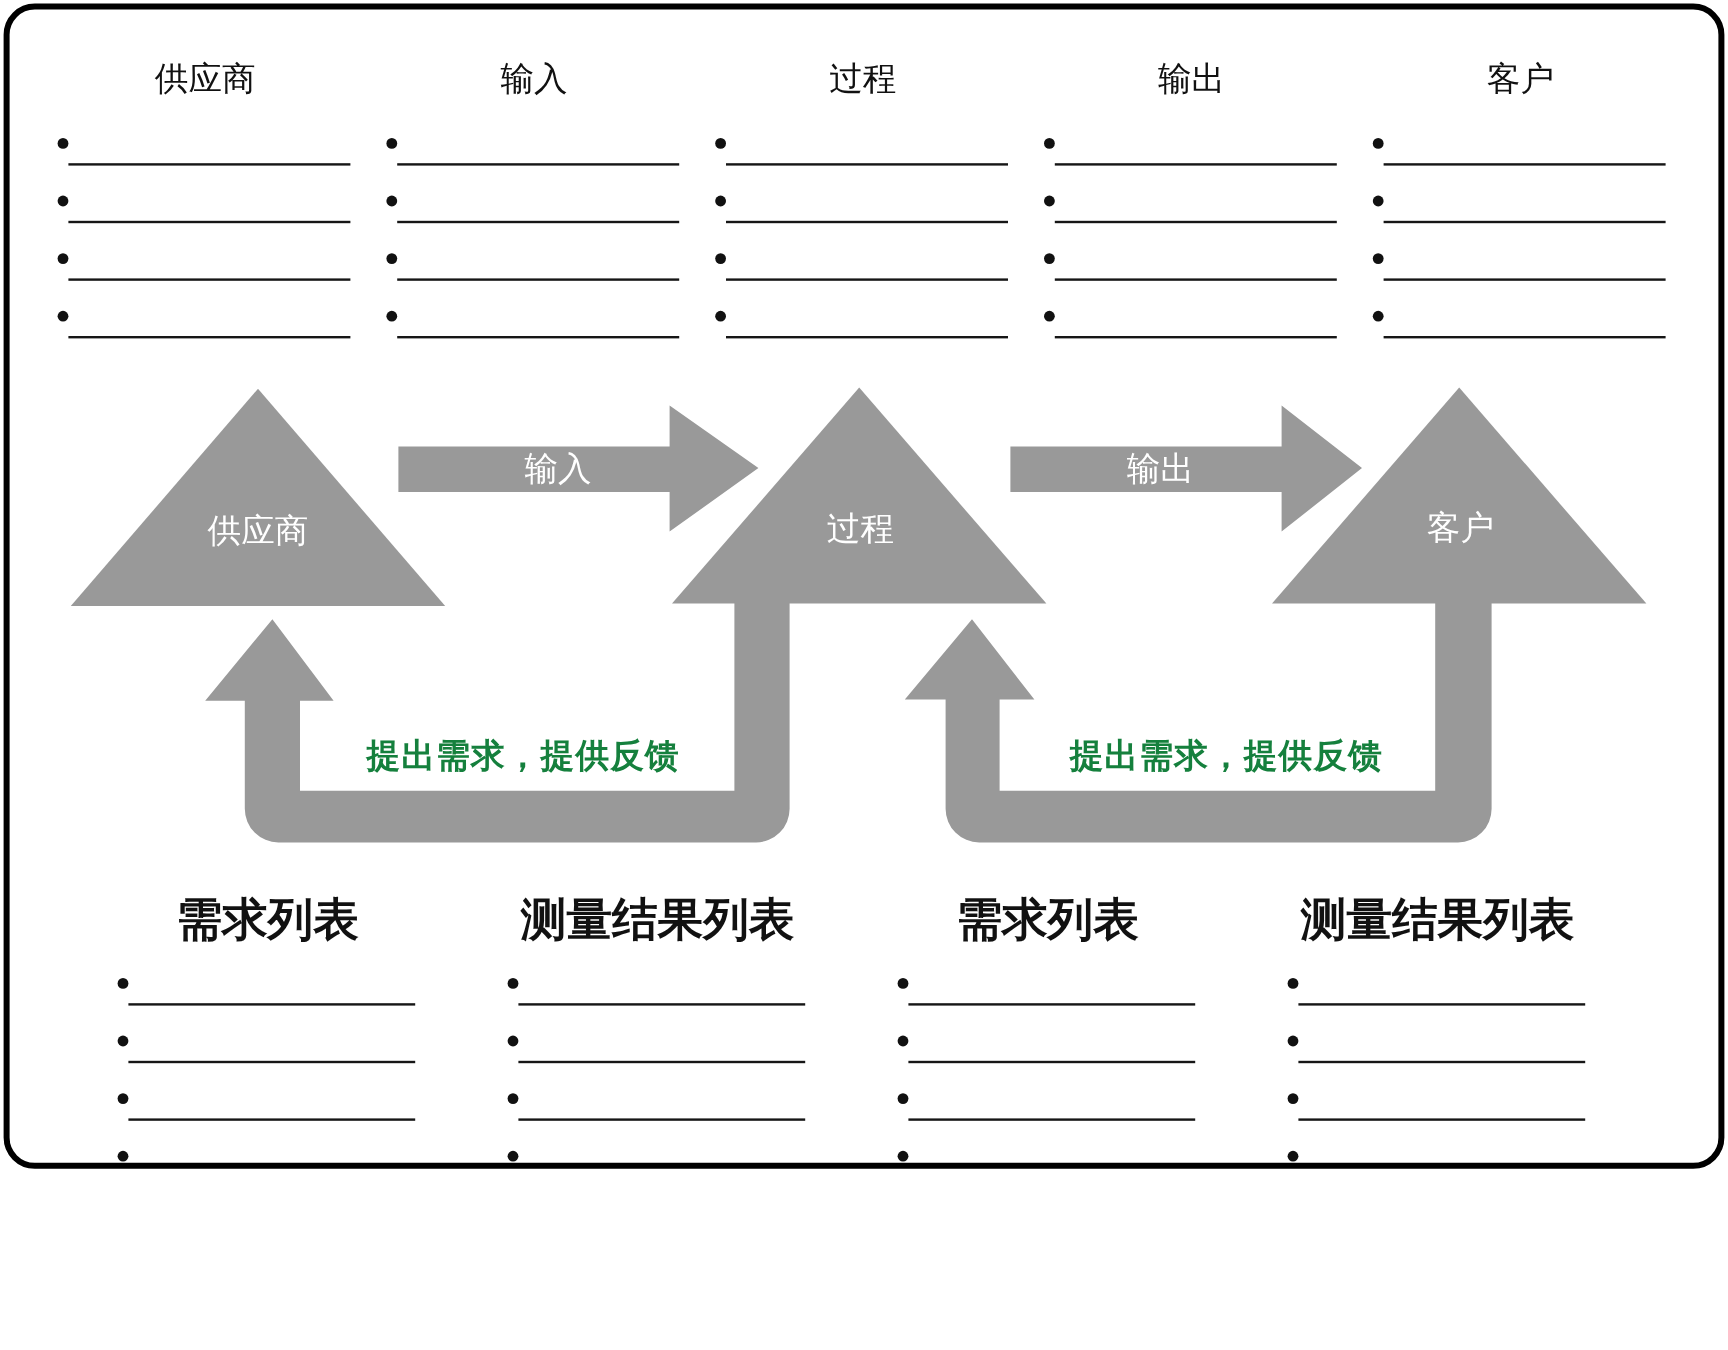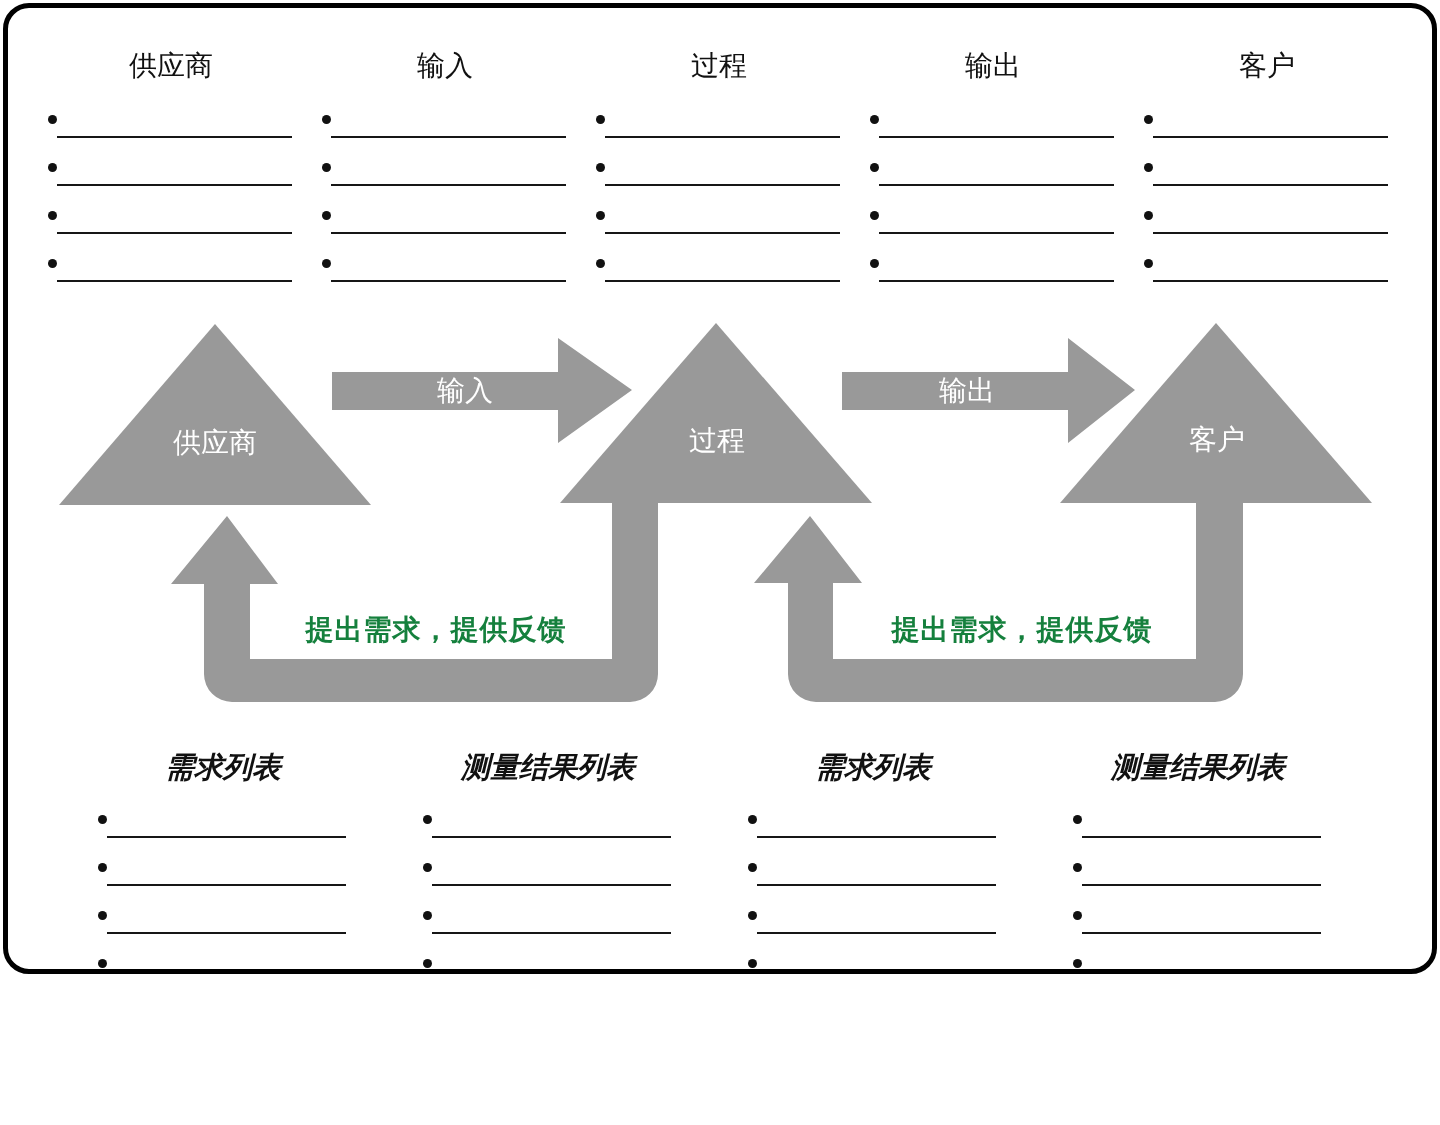--- a/index.html
+++ b/index.html
@@ -15,21 +15,21 @@
     border-radius:26px;
   }
   
   .tcol, .bcol { position:absolute; }
   .tcol { top:46px;  width:246px; }
   .bcol { top:748px; width:250px; }
   .col-header {
     height:50px; line-height:40px; text-align:center;
     font-size:28px; white-space:nowrap;
   }
-  .bcol .col-header { height:48px; line-height:38px; font-size:29px; font-weight:bold;font-style:italic; }
+  .bcol .col-header { height:48px; line-height:38px; font-size:38px; font-weight:bold; }
   .blank-row { position:relative; height:48px; }
   .blank-row .dot {
     position:absolute; left:0; top:19px; width:9px; height:9px;
     border-radius:50%; background:#111;
   }
   .blank-row .line {
     position:absolute; left:9px; right:2px; top:0; height:40px;
     border-bottom:2.5px solid #161616;
   }
   

